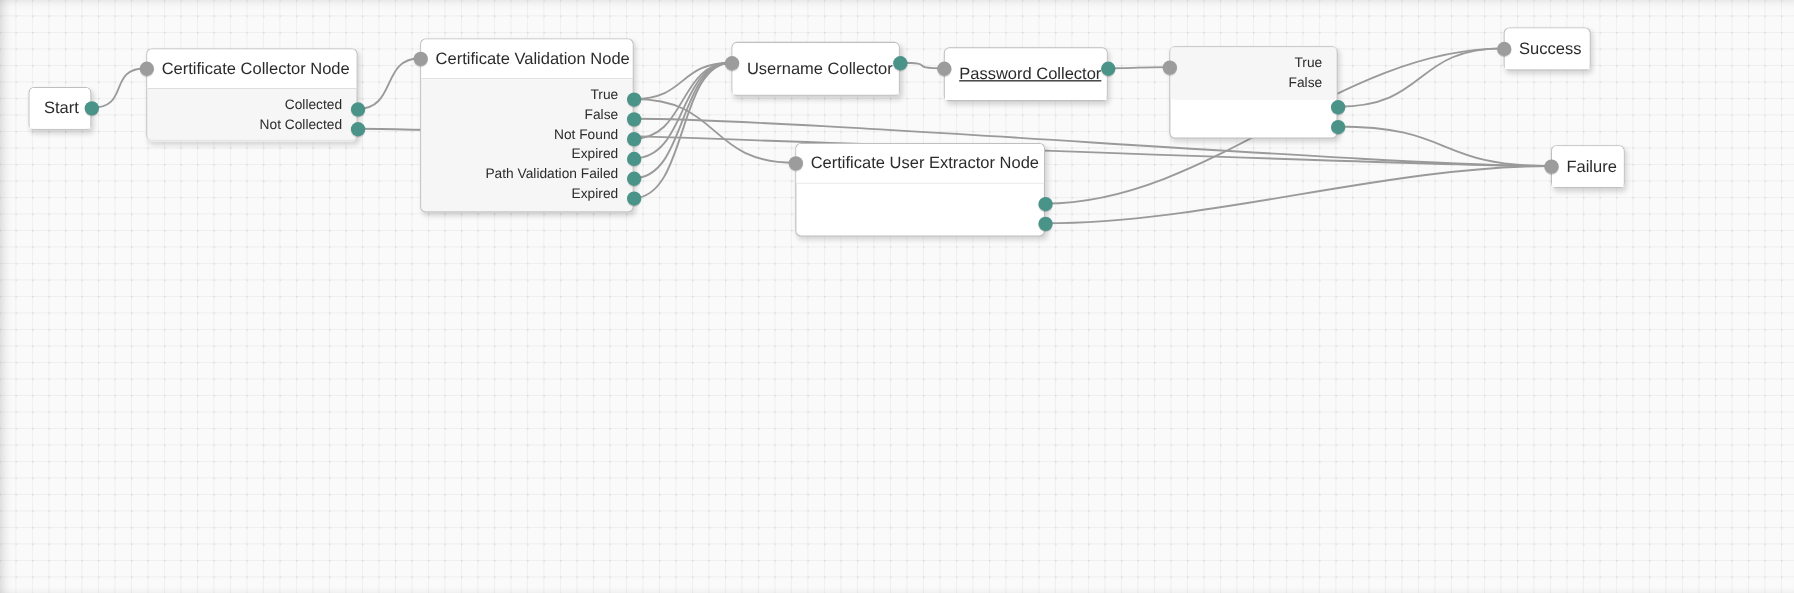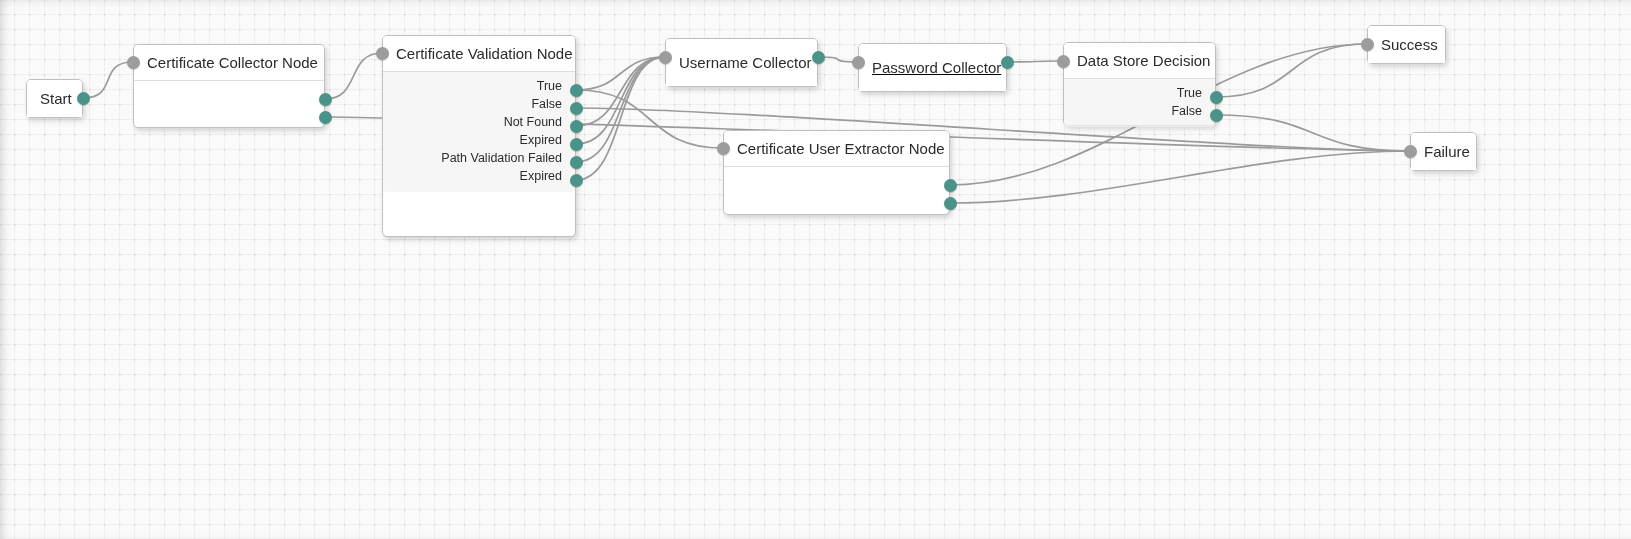--- a/index.html
+++ b/index.html
@@ -76,25 +76,29 @@
       <path d="M 950 185 C 1100 185, 1217 44, 1367 44" fill="none" stroke="#9a9a9a" stroke-width="1.7" stroke-linecap="round"></path>
       <path d="M 950 203 C 1100 203, 1260 151, 1410 151" fill="none" stroke="#9a9a9a" stroke-width="1.7" stroke-linecap="round"></path>
     </svg>
   <div id="node-layer">
       <div class="node leaf" style="left: 26px; top: 79px; width: 57px; height: 39px;">
         <div class="node-header">Start</div>
       </div>
       <div class="port out" style="position: absolute; left: 76.5px; top: 91.5px;"></div>
       <div class="node has-body" style="left: 133px; top: 44px; width: 192px; height: 84px;">
         <div class="node-header">Certificate Collector Node</div>
+        <div class="node-body">
+          <div class="port-row">Collected</div>
+          <div class="port-row">Not Collected</div>
+        </div>
       </div>
       <div class="port in" style="position: absolute; left: 126.5px; top: 55.5px;"></div>
       <div class="port out" style="position: absolute; left: 318.5px; top: 92.5px;"></div>
       <div class="port out" style="position: absolute; left: 318.5px; top: 110.5px;"></div>
-      <div class="node has-body" style="left: 382px; top: 35px; width: 194px; height: 202px;">
+      <div class="node has-body" style="left: 382px; top: 35px; width: 194px; height: 158px;">
         <div class="node-header">Certificate Validation Node</div>
         <div class="node-body">
           <div class="port-row">True</div>
           <div class="port-row">False</div>
           <div class="port-row">Not Found</div>
           <div class="port-row">Expired</div>
           <div class="port-row">Path Validation Failed</div>
           <div class="port-row">Expired</div>
         </div>
       </div>
@@ -109,21 +113,20 @@
         <div class="node-header">Username Collector</div>
       </div>
       <div class="port in" style="position: absolute; left: 658.5px; top: 50.5px;"></div>
       <div class="port out" style="position: absolute; left: 811.5px; top: 50.5px;"></div>
       <div class="node leaf" style="left: 858px; top: 43px; width: 149px; height: 49px; text-decoration: underline;">
         <div class="node-header">Password Collector</div>
       </div>
       <div class="port in" style="position: absolute; left: 851.5px; top: 55.5px;"></div>
       <div class="port out" style="position: absolute; left: 1000.5px; top: 55.5px;"></div>
       <div class="node has-body" style="left: 1063px; top: 42px; width: 153px; height: 84px;">
-        <div class="node-header">Data Store Decision</div>
         <div class="node-body">
           <div class="port-row">True</div>
           <div class="port-row">False</div>
         </div>
       </div>
       <div class="port in" style="position: absolute; left: 1056.5px; top: 54.5px;"></div>
       <div class="port out" style="position: absolute; left: 1209.5px; top: 90.5px;"></div>
       <div class="port out" style="position: absolute; left: 1209.5px; top: 108.5px;"></div>
       <div class="node has-body" style="left: 723px; top: 130px; width: 227px; height: 85px; text-align: right;">
         <div class="node-header">Certificate User Extractor Node</div>

